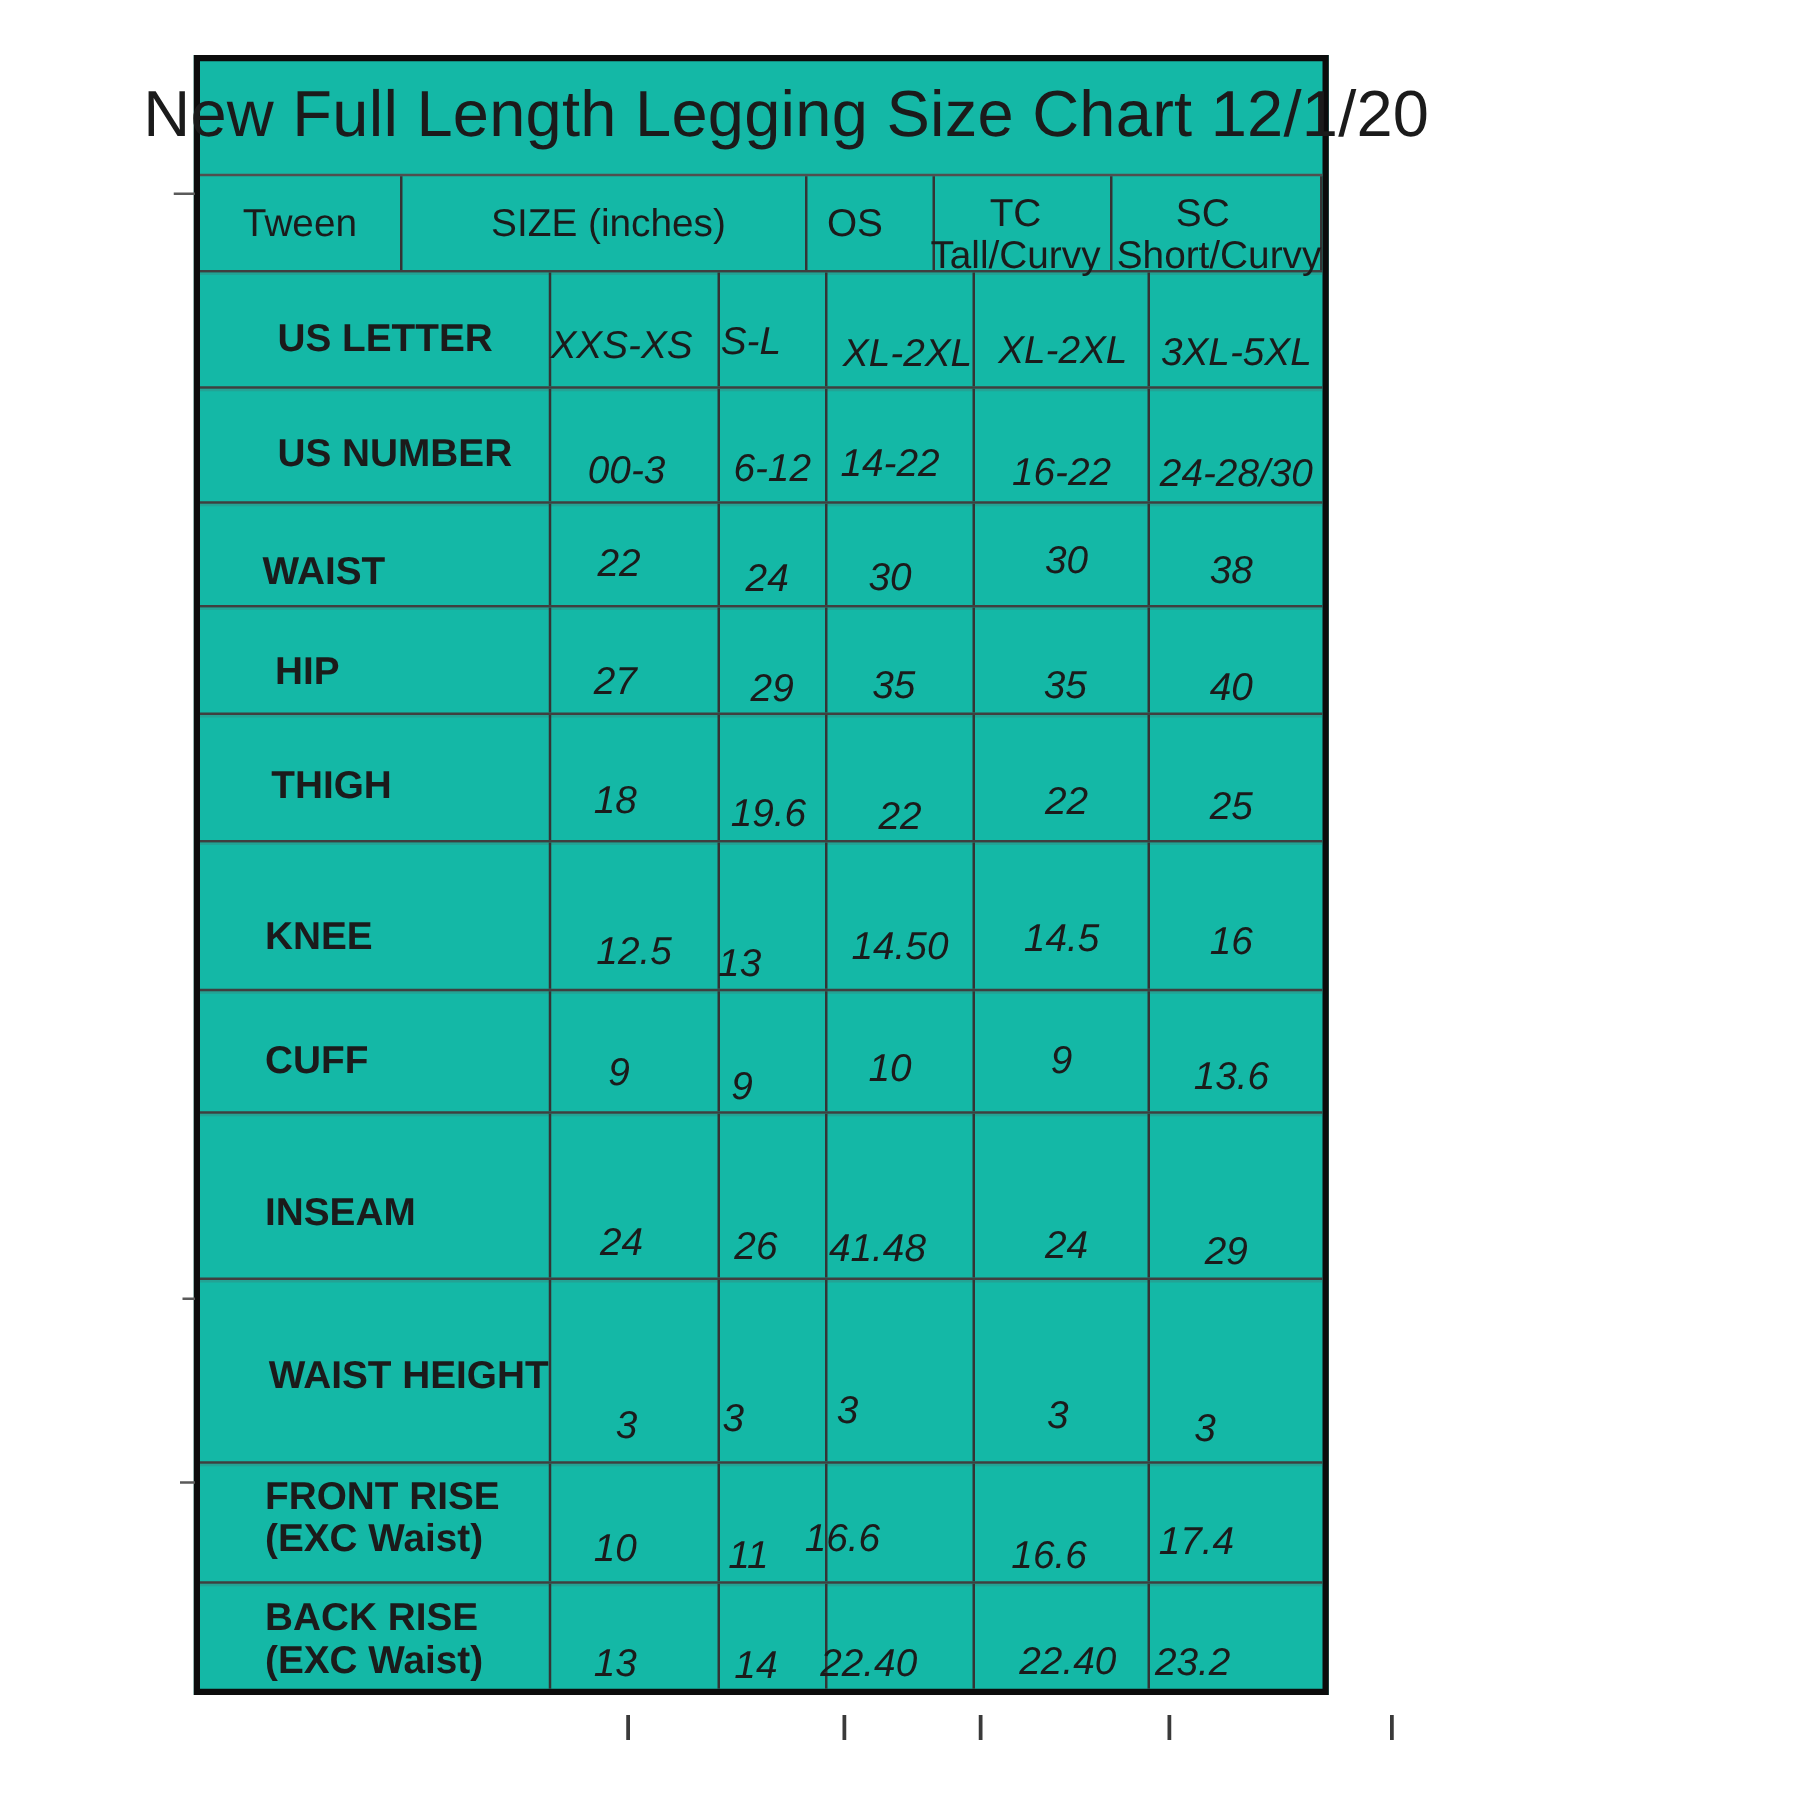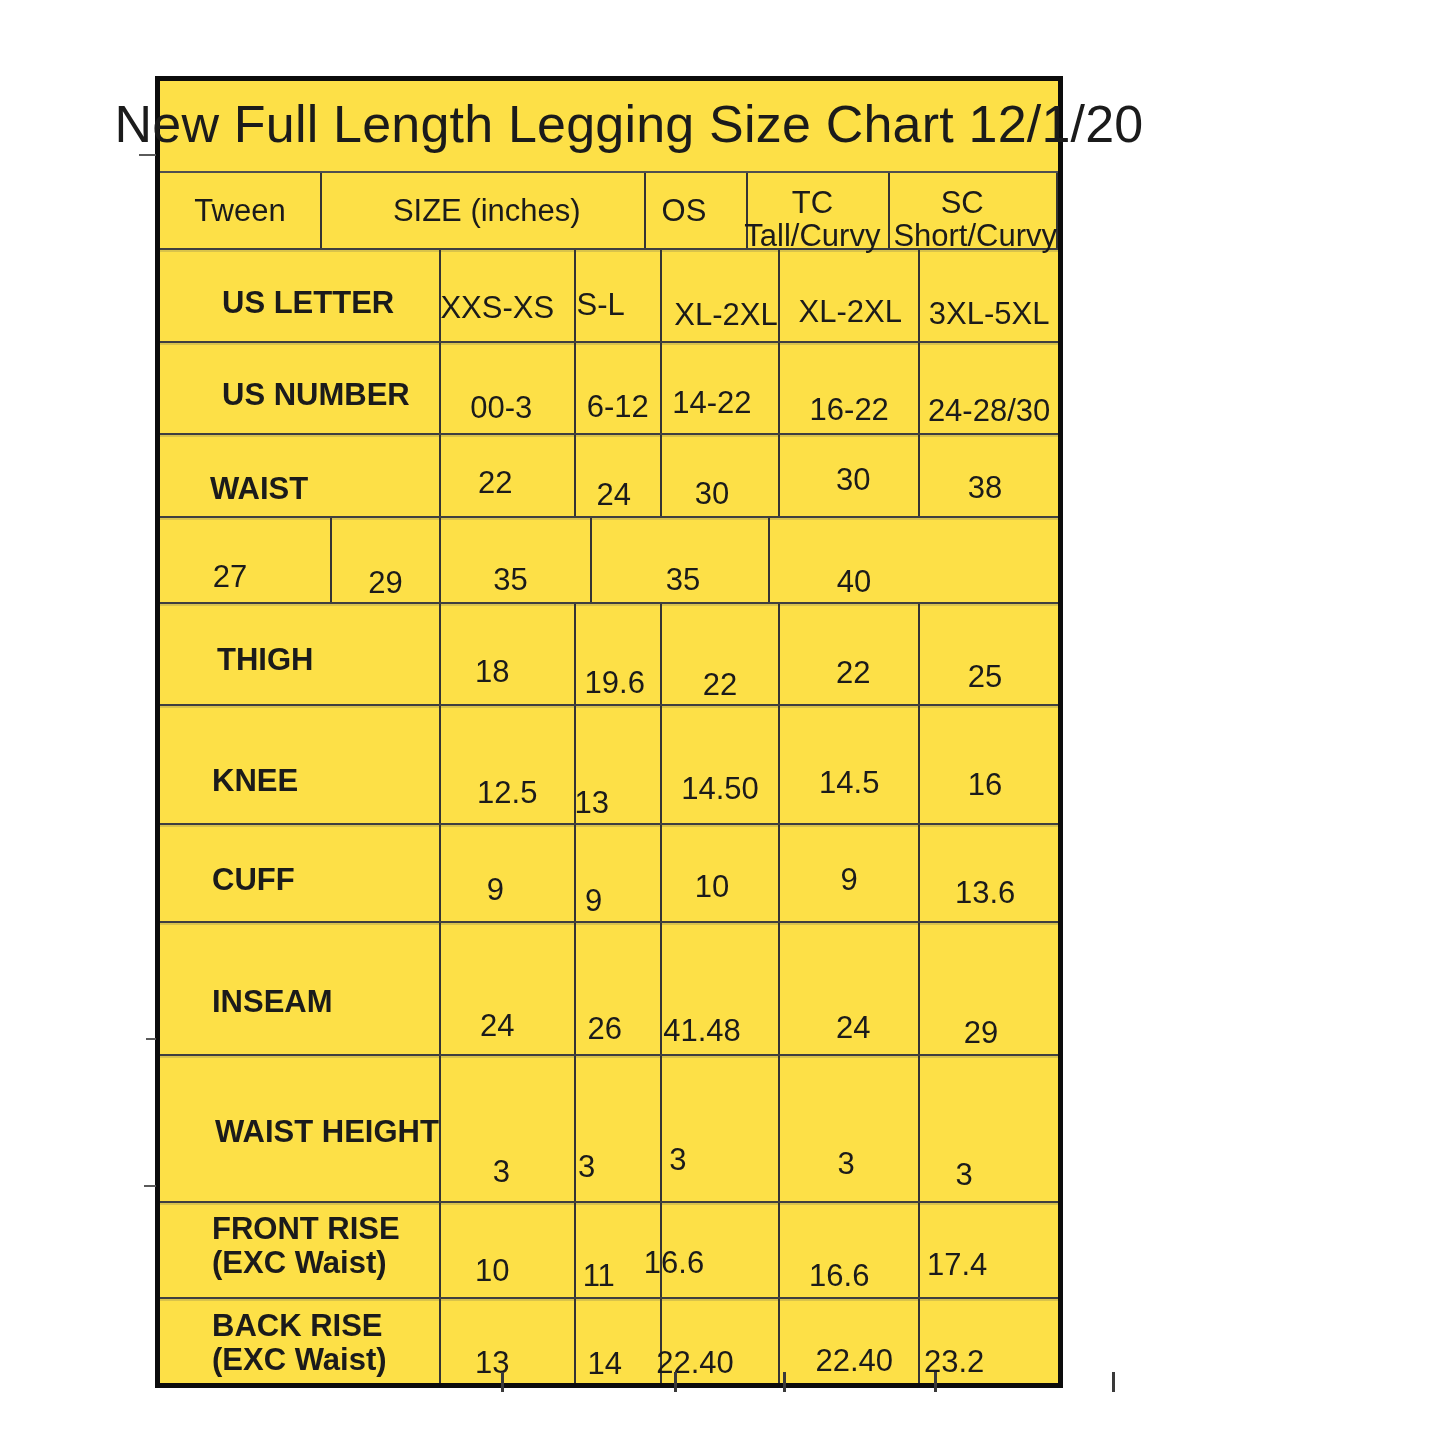--- a/index.html
+++ b/index.html
@@ -5,24 +5,24 @@
   html,body{margin:0;padding:0;}
   .page{
     position:relative;
     width:1445px;height:1446px;
     background:#ffffff;
     font-family:"Liberation Sans","DejaVu Sans",sans-serif;
     color:#1b1b1b;
     overflow:hidden;
   }
   .chart{
-    position:absolute;left:155px;top:76px;width:908px;
+    position:absolute;left:155px;top:44px;width:908px;
     box-sizing:border-box;
     border:5px solid #0c0c0c;
-    background:#fde047;
+    background:#14b8a6;
   }
   .title-row{
     box-sizing:border-box;
     height:92px;
     border-bottom:2px solid #4f4f4f;
     display:flex;align-items:center;justify-content:center;
   }
   .title-row .t{
     font-size:52px;
     letter-spacing:0.2px;
@@ -52,21 +52,21 @@
     transform:translate(var(--dx,0),var(--dy,0));
     white-space:nowrap;
   }
   
   .lab{display:flex;align-items:center;padding-left:50px;}
   .lab .lt{
     transform:translate(var(--lx,0),var(--ly,0));
     line-height:34px;white-space:nowrap;font-weight:bold;
   }
   
-  .val{display:flex;align-items:flex-end;justify-content:center;}
+  .val{display:flex;align-items:flex-end;justify-content:center;font-style:italic;}
   .val .v{
     padding-bottom:var(--g,8px);
     transform:translateX(var(--dx,0));
     white-space:nowrap;
   }
   
   .stub{position:absolute;width:2.5px;height:20px;top:1372px;background:#3a3a3a;}
   .tick{position:absolute;height:2px;background:#5a5a5a;}
 </style>
 </head>
@@ -161,20 +161,23 @@
         </div>
       <div class="cell c4 val">
           <span class="v" style="--g:18px;--dx:4px">30</span>
         </div>
       <div class="cell c5 val">
           <span class="v" style="--g:10px;--dx:-4px">38</span>
         </div>
     </div>
 
     <div class="row" style="height:86px">
+      <div class="cell c0 lab">
+          <span class="lt" style="--lx:10px;--ly:9px">HIP</span>
+        </div>
       <div class="cell c1 val">
           <span class="v" style="--g:7px;--dx:-15px">27</span>
         </div>
       <div class="cell c2 val">
           <span class="v" style="--g:1px">29</span>
         </div>
       <div class="cell c3 val">
           <span class="v" style="--g:4px;--dx:-5px">35</span>
         </div>
       <div class="cell c4 val">

